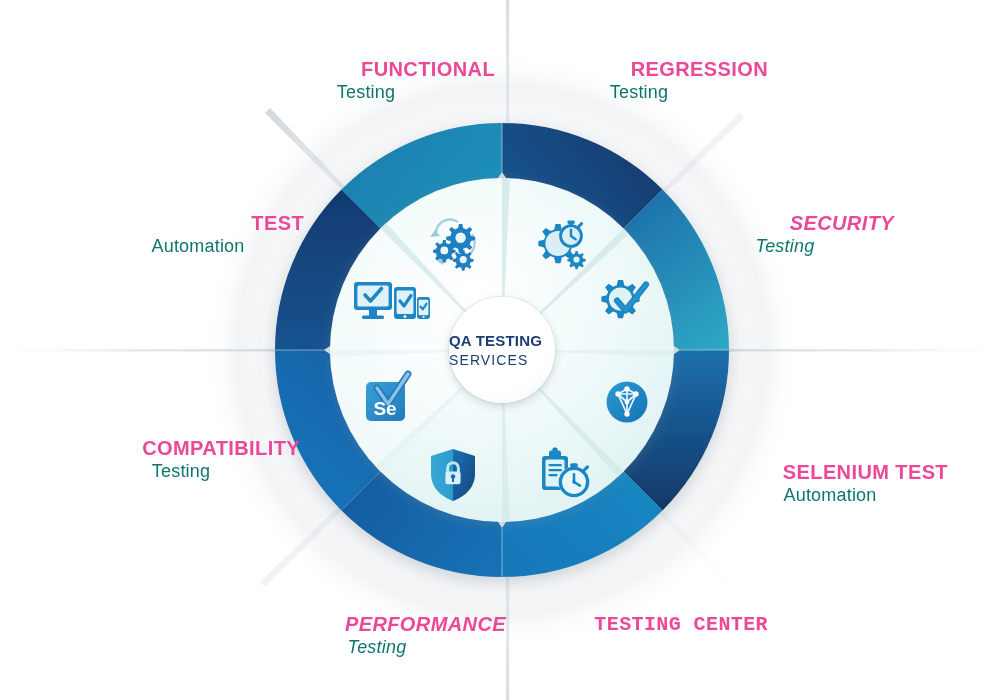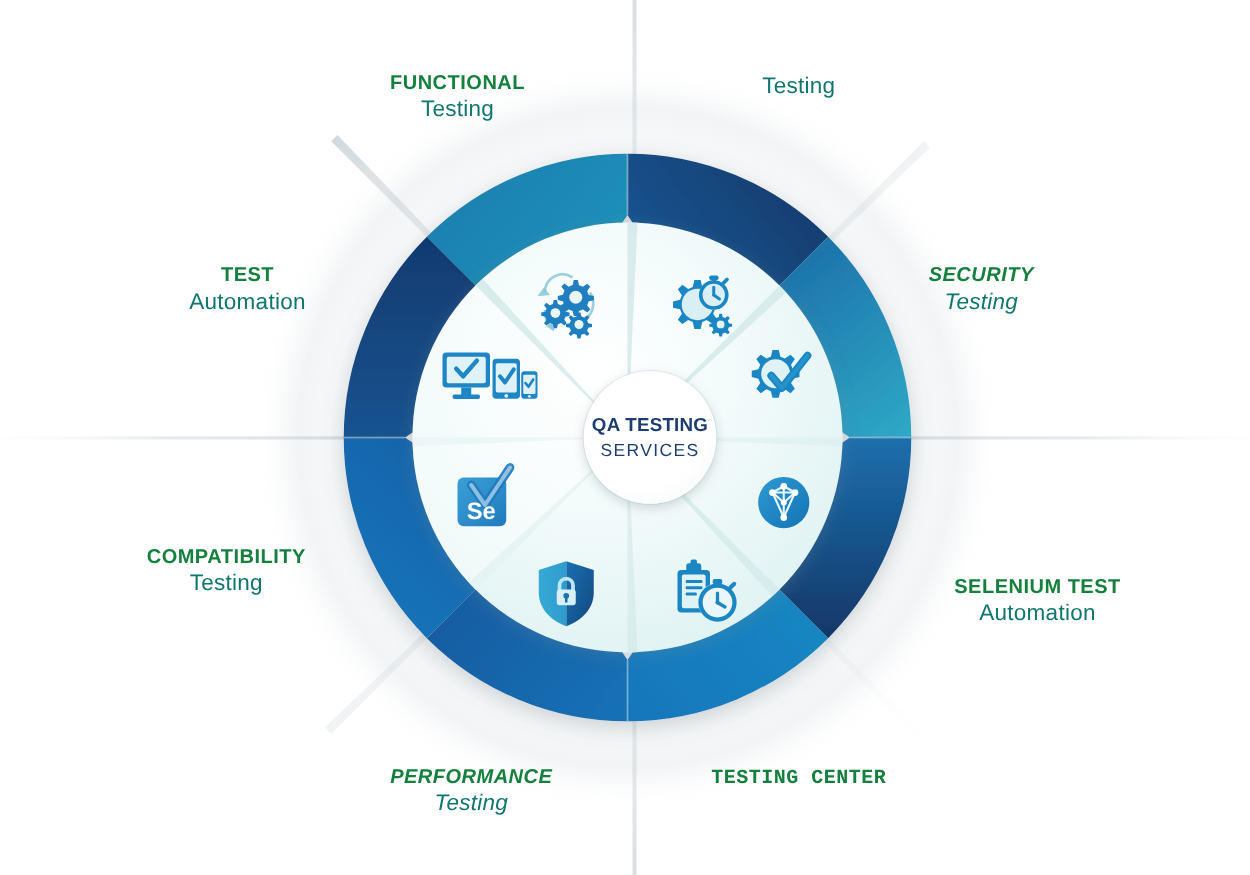--- a/index.html
+++ b/index.html
@@ -14,43 +14,44 @@
   #stage{position:absolute;inset:0;width:1000px;height:700px;}
   svg.layer{position:absolute;left:0;top:0;width:1000px;height:700px;}
 
   .label{
     position:absolute;
     line-height:1.18;
     white-space:nowrap;
   }
   .label .l1{
     display:block;
-    font-size:16px;
+    font-size:20px;
     font-weight:bold;
     letter-spacing:0.4px;
-    color:#15803d;
+    color:#ec4899;
+    text-align:right;
   }
   .label .l2{
     display:block;
     font-size:18px;
     font-weight:normal;
     color:#0f766e;
     letter-spacing:0.2px;
   }
   .la-center{text-align:center;}
 
   .hub{
     position:absolute;
     width:106px;height:106px;
-    left:467px;top:297px;
+    left:449px;top:297px;
     border-radius:50%;
     background:radial-gradient(circle at 38% 32%, #ffffff 0%, #ffffff 62%, #f3f5f6 100%);
     box-shadow:0 3px 9px rgba(60,80,95,.22), 0 0 0 1px rgba(220,230,235,.55);
     display:flex;flex-direction:column;
-    align-items:center;justify-content:center;
+    justify-content:center;
     z-index:6;
   }
   .hub .h1{
     font-size:15px;font-weight:bold;color:#1d3d72;letter-spacing:0.2px;
   }
   .hub .h2{
     font-size:14px;font-weight:normal;color:#1d3d72;letter-spacing:1.1px;margin-top:3px;
   }
   .icon{
     position:absolute;
@@ -394,20 +395,21 @@
     <span class="h1">QA TESTING</span>
     <span class="h2">SERVICES</span>
   </div>
 
   <div class="label la-center" style="left:237px;top:58px;width:258px;">
     <span class="l1">FUNCTIONAL</span>
     <span class="l2">Testing</span>
   </div>
 
   <div class="label la-center" style="left:510px;top:58px;width:258px;">
+    <span class="l1">REGRESSION</span>
     <span class="l2">Testing</span>
   </div>
 
   <div class="label la-center" style="left:676px;top:212px;width:218px;font-style:italic;">
     <span class="l1">SECURITY</span>
     <span class="l2">Testing</span>
   </div>
 
   <div class="label la-center" style="left:712px;top:427px;width:236px;margin-top:34px;">
     <span class="l1">SELENIUM TEST</span>

